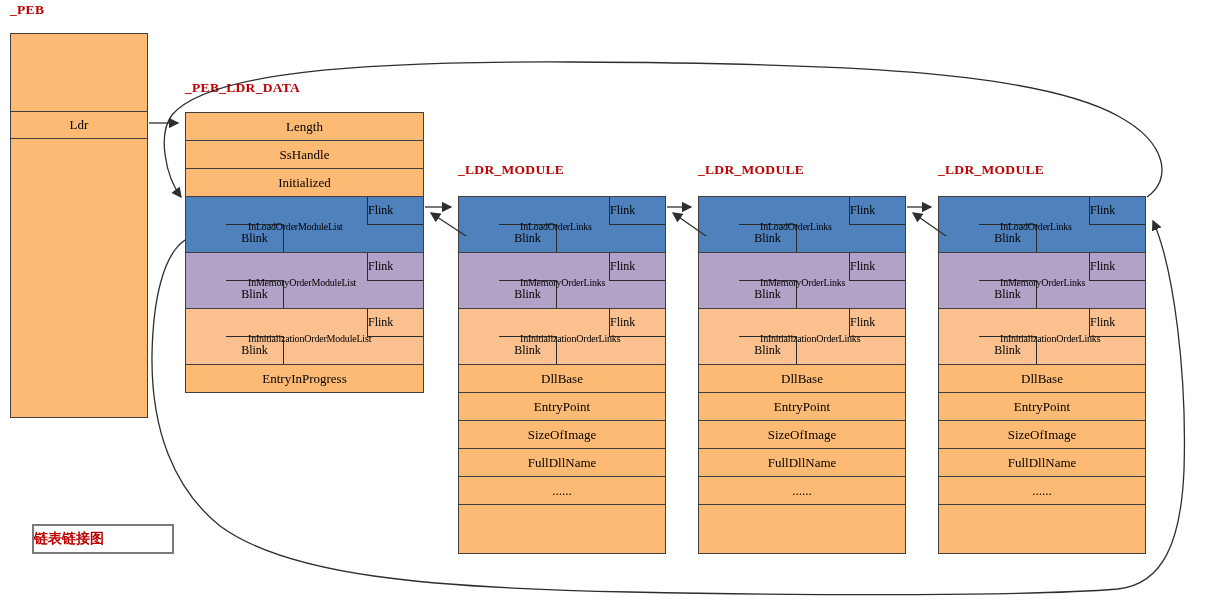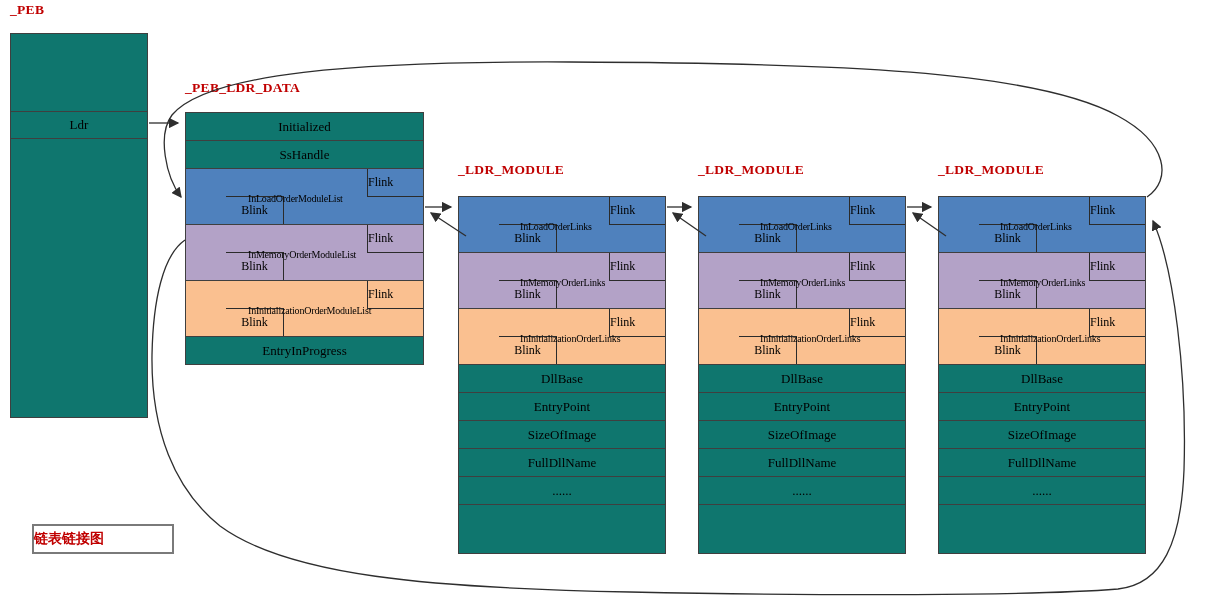--- a/index.html
+++ b/index.html
@@ -4,21 +4,21 @@
 <style>
   html,body{margin:0;padding:0;background:#fff;}
   #canvas{
     position:relative;width:1209px;height:602px;background:#ffffff;overflow:hidden;
     font-family:"Liberation Serif","DejaVu Serif",serif;color:#000;
   }
   .struct-title{
     position:absolute;font-size:13.5px;font-weight:bold;color:#C00000;
     text-align:left;white-space:nowrap;letter-spacing:.3px;
   }
-  .box{position:absolute;background:#0f766e;border:1px solid #3f3f3f;box-sizing:border-box;}
+  .box{position:absolute;background:#fdba74;border:1px solid #3f3f3f;box-sizing:border-box;}
   .prow{position:relative;height:27px;line-height:27px;text-align:center;font-size:13px;box-sizing:content-box;}
   .prow + .prow, .lrow + .prow, .prow + .lrow, .lrow + .lrow{border-top:1px solid #3f3f3f;}
   .prow-tall{height:48px;}
   .lrow{position:relative;height:55px;}
   .c-blue{background:#4F81BD;}
   .c-purple{background:#B3A2C7;}
   .c-orange{background:#FAC090;}
   .flink{
     position:absolute;top:0;right:0;width:55px;height:27px;line-height:27px;
     border-left:1px solid #2b2b2b;border-bottom:1px solid #2b2b2b;
@@ -46,22 +46,23 @@
 
   <div class="struct-title" style="left:10px;top:2px;width:138px;">_PEB</div>
   <div class="box" style="left:10px;top:33px;width:138px;height:385px;">
     <div class="peb-hline" style="top:77px;"></div>
     <div class="peb-ldr-label">Ldr</div>
     <div class="peb-hline" style="top:104px;"></div>
   </div>
 
   <div class="struct-title" style="left:185px;top:80px;width:239px;">_PEB_LDR_DATA</div>
   <div class="box" style="left:185px;top:112px;width:239px;">
+    <div class="prow">Length</div>
+    <div class="prow">SsHandle</div>
     <div class="prow">Initialized</div>
-    <div class="prow">SsHandle</div>
     <div class="lrow c-blue">
       <div class="flink">Flink</div>
       <div class="blink">Blink</div>
       <div class="llabel" style="left:62px;">InLoadOrderModuleList</div>
     </div>
     <div class="lrow c-purple">
       <div class="flink">Flink</div>
       <div class="blink">Blink</div>
       <div class="llabel" style="left:62px;">InMemoryOrderModuleList</div>
     </div>

